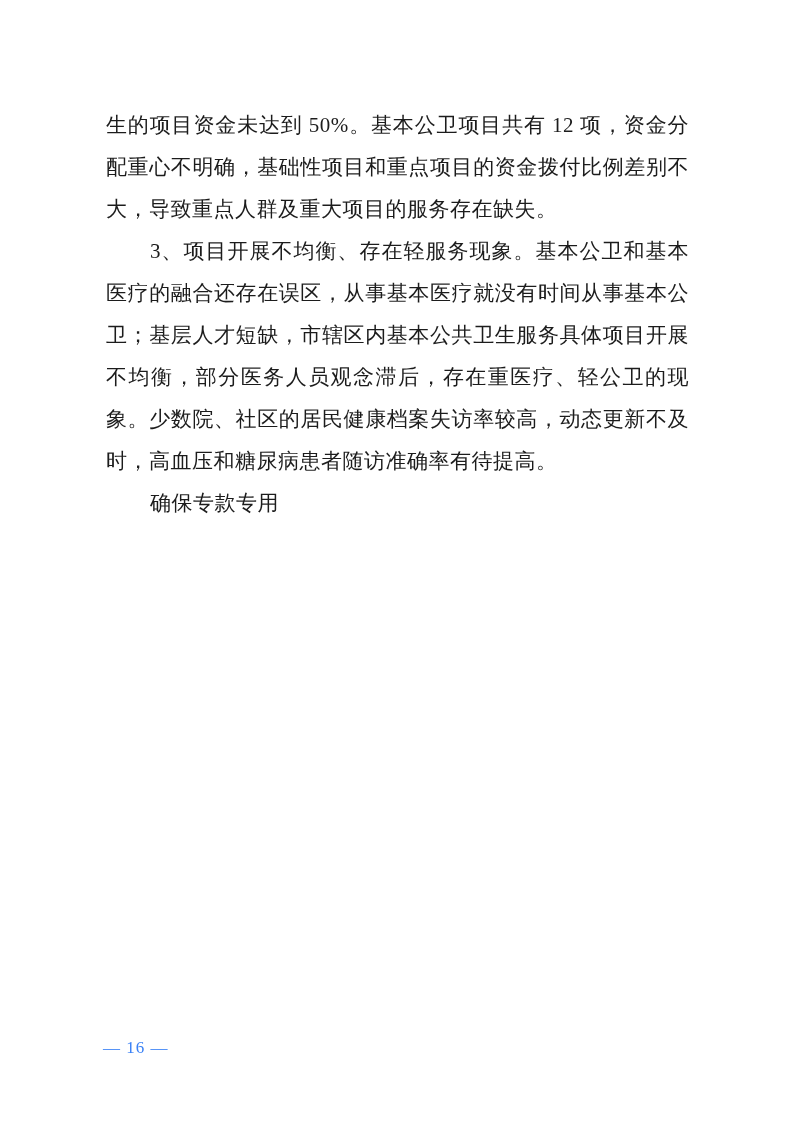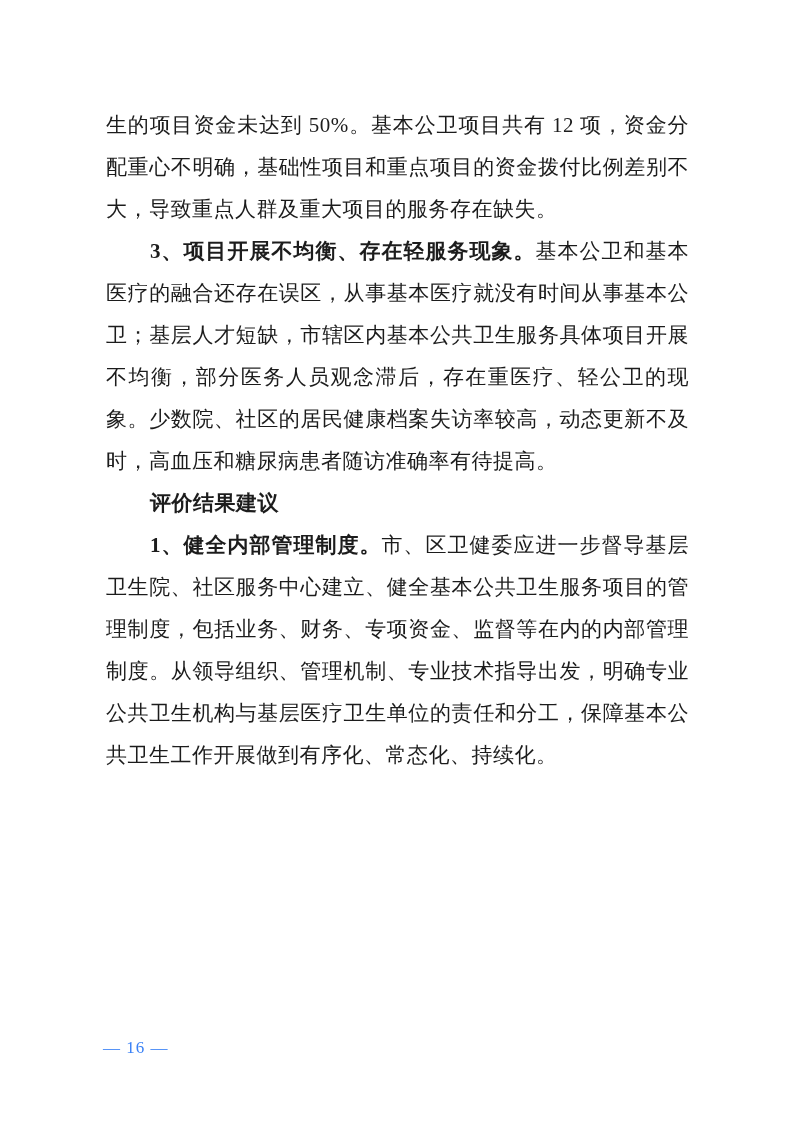--- a/index.html
+++ b/index.html
@@ -27,37 +27,36 @@
     font-size: 21px;
     line-height: 42px;
     text-align: justify;
     letter-spacing: 0.5px;
     color: #1c1c1c;
   }
   .para.indent {
     text-indent: 44px;
   }
   .run.bold {
-    font-weight: bold;
+    font-weight: normal;
   }
   .page-footer {
     position: absolute;
     left: 103px;
     top: 1038px;
     font-size: 17px;
     line-height: 20px;
     color: #3b82f6;
     letter-spacing: 1px;
   }
 </style>
 </head>
 <body>
 
 <div class="page">
   <div class="page-content">
       <p class="para"><span class="run">生的项目资金未达到 50%。基本公卫项目共有 12 项，资金分配重心不明确，基础性项目和重点项目的资金拨付比例差别不大，导致重点人群及重大项目的服务存在缺失。</span></p>
       <p class="para indent"><span class="run bold">3、项目开展不均衡、存在轻服务现象。</span><span class="run">基本公卫和基本医疗的融合还存在误区，从事基本医疗就没有时间从事基本公卫；基层人才短缺，市辖区内基本公共卫生服务具体项目开展不均衡，部分医务人员观念滞后，存在重医疗、轻公卫的现象。少数院、社区的居民健康档案失访率较高，动态更新不及时，高血压和糖尿病患者随访准确率有待提高。</span></p>
-      <p class="para indent"><span class="run bold">评价结果建议</span></p>
-      <p class="para indent"><span class="run bold">1、健全内部管理制度。</span><span class="run">市、区卫健委应进一步督导基层卫生院、社区服务中心建立、健全基本公共卫生服务项目的管理制度，包括业务、财务、专项资金、监督等在内的内部管理制度。从领导组织、管理机制、专业技术指导出发，明确专业公共卫生机构与基层医疗卫生单位的责任和分工，保障基本公共卫生工作开展做到有序化、常态化、持续化。</span></p>
+      <p class="para indent"><span class="run bold">确保专款专用</span></p>
     </div>
 
   <div class="page-footer">— 16 —</div>
 </div>
 
 </body></html>

